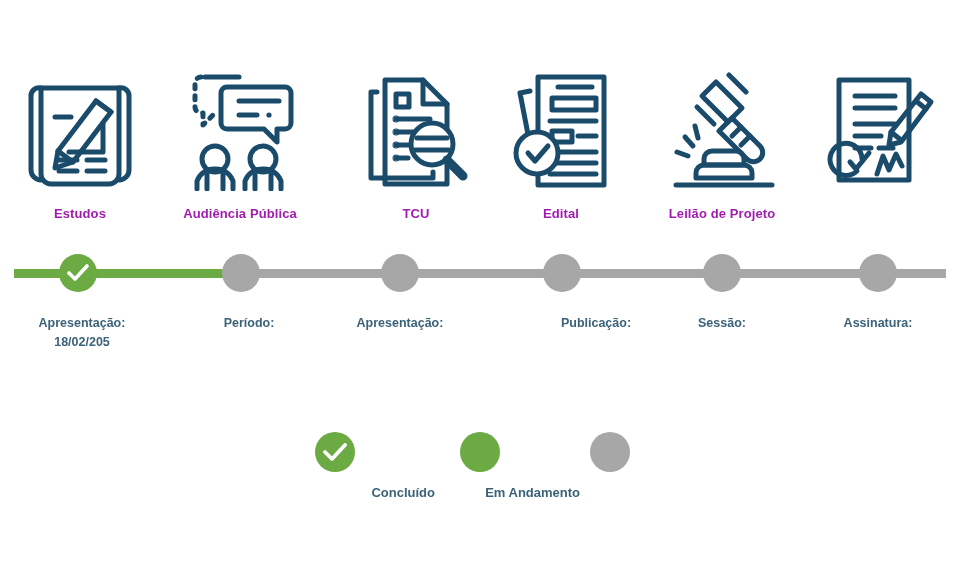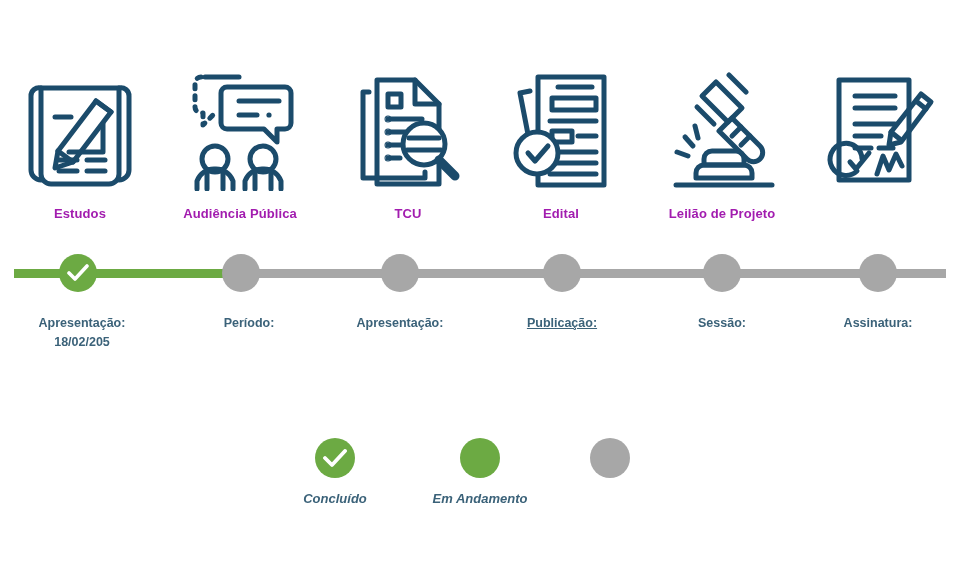--- a/index.html
+++ b/index.html
@@ -105,25 +105,24 @@
   
   #legend {
     position: absolute;
     left: 0;
     top: 432px;
     width: 960px;
     height: 90px;
   }
   .legend-item {
     position: absolute;
-    top: 6px;
+    top: 0;
     width: 200px;
     margin-left: -100px;
-    text-align: center;
-    font-style: italic;
+    text-align: right;
   }
   .legend-dot {
     width: 40px;
     height: 40px;
     border-radius: 50%;
     margin: 0 auto;
     display: flex;
     align-items: center;
     justify-content: center;
   }
@@ -184,21 +183,21 @@
         <path d="M42 99 v19"></path>
         <circle cx="82" cy="88" r="13"></circle>
         <path d="M64 118 v-8 a18 18 0 0 1 18 -12 a18 18 0 0 1 18 12 v8"></path>
         <path d="M74 99 v19"></path>
         <path d="M90 99 v19"></path>
       </svg>
     </div>
     <div class="step-label">Audiência Pública</div>
   </div>
 
-  <div class="step" style="left:328px;">
+  <div class="step" style="left:336px;">
     <div class="step-icon">
       <svg width="110" height="118" viewBox="0 0 110 118" fill="none" stroke="#1b4b6b" stroke-width="5" stroke-linecap="round" stroke-linejoin="round">
         <path d="M16 20 h-6 v86 h62 v-6"></path>
         <path d="M24 8 h38 l24 24 v80 h-62 z"></path>
         <path d="M62 8 v24 h24"></path>
         <rect x="35" y="22" width="13" height="13"></rect>
         <path d="M35 47 h34"></path>
         <path d="M35 60 h34"></path>
         <path d="M35 73 h18"></path>
         <path d="M35 86 h12"></path>
@@ -296,21 +295,21 @@
     <span class="m-value">18/02/205</span>
   </div>
   <div class="milestone" style="left:249px;">
     <span>Período:</span>
     <span class="m-value"></span>
   </div>
   <div class="milestone" style="left:400px;">
     <span>Apresentação:</span>
     <span class="m-value"></span>
   </div>
-  <div class="milestone" style="left:562px;text-decoration:underline;">
+  <div class="milestone" style="left:596px;">
     <span>Publicação:</span>
     <span class="m-value"></span>
   </div>
   <div class="milestone" style="left:722px;">
     <span>Sessão:</span>
     <span class="m-value"></span>
   </div>
   <div class="milestone" style="left:878px;">
     <span>Assinatura:</span>
     <span class="m-value"></span>

